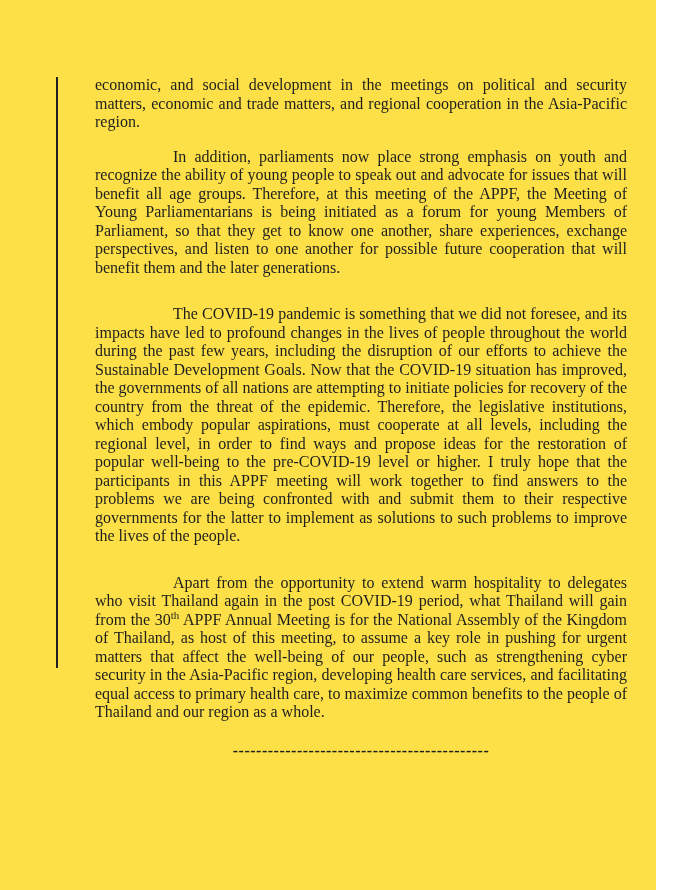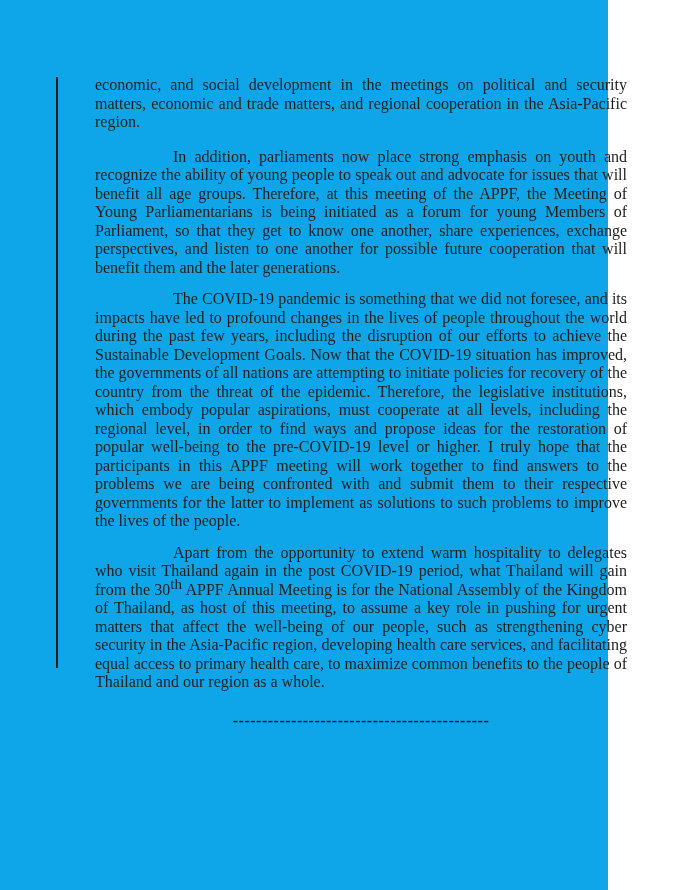--- a/index.html
+++ b/index.html
@@ -10,21 +10,22 @@
     body {
       width: 688px;
       height: 890px;
       font-family: "Liberation Serif", "DejaVu Serif", serif;
       overflow: hidden;
     }
     .page {
       position: relative;
       width: 608px;
       height: 890px;
-      background: #0ea5e9;
+      background: #fde047;
+      padding-left: 48px;
     }
     .change-bar {
       position: absolute;
       left: 56px;
       top: 77px;
       width: 2px;
       height: 591px;
       background: #1f1f1f;
     }
     .content {
@@ -39,24 +40,24 @@
     }
     .para {
       margin: 0;
       padding: 0;
     }
     .para.indent {
       text-indent: 78px;
       margin-top: 16px;
     }
     .para.spaced {
-      margin-top: 13px;
+      margin-top: 28px;
     }
     sup.ordinal {
-      font-size: 15px;
+      font-size: 11px;
       line-height: 0;
       vertical-align: super;
     }
     .separator {
       margin-top: 20px;
       text-align: center;
       font-weight: bold;
       letter-spacing: 0.5px;
       white-space: nowrap;
       color: #1e1e1e;

